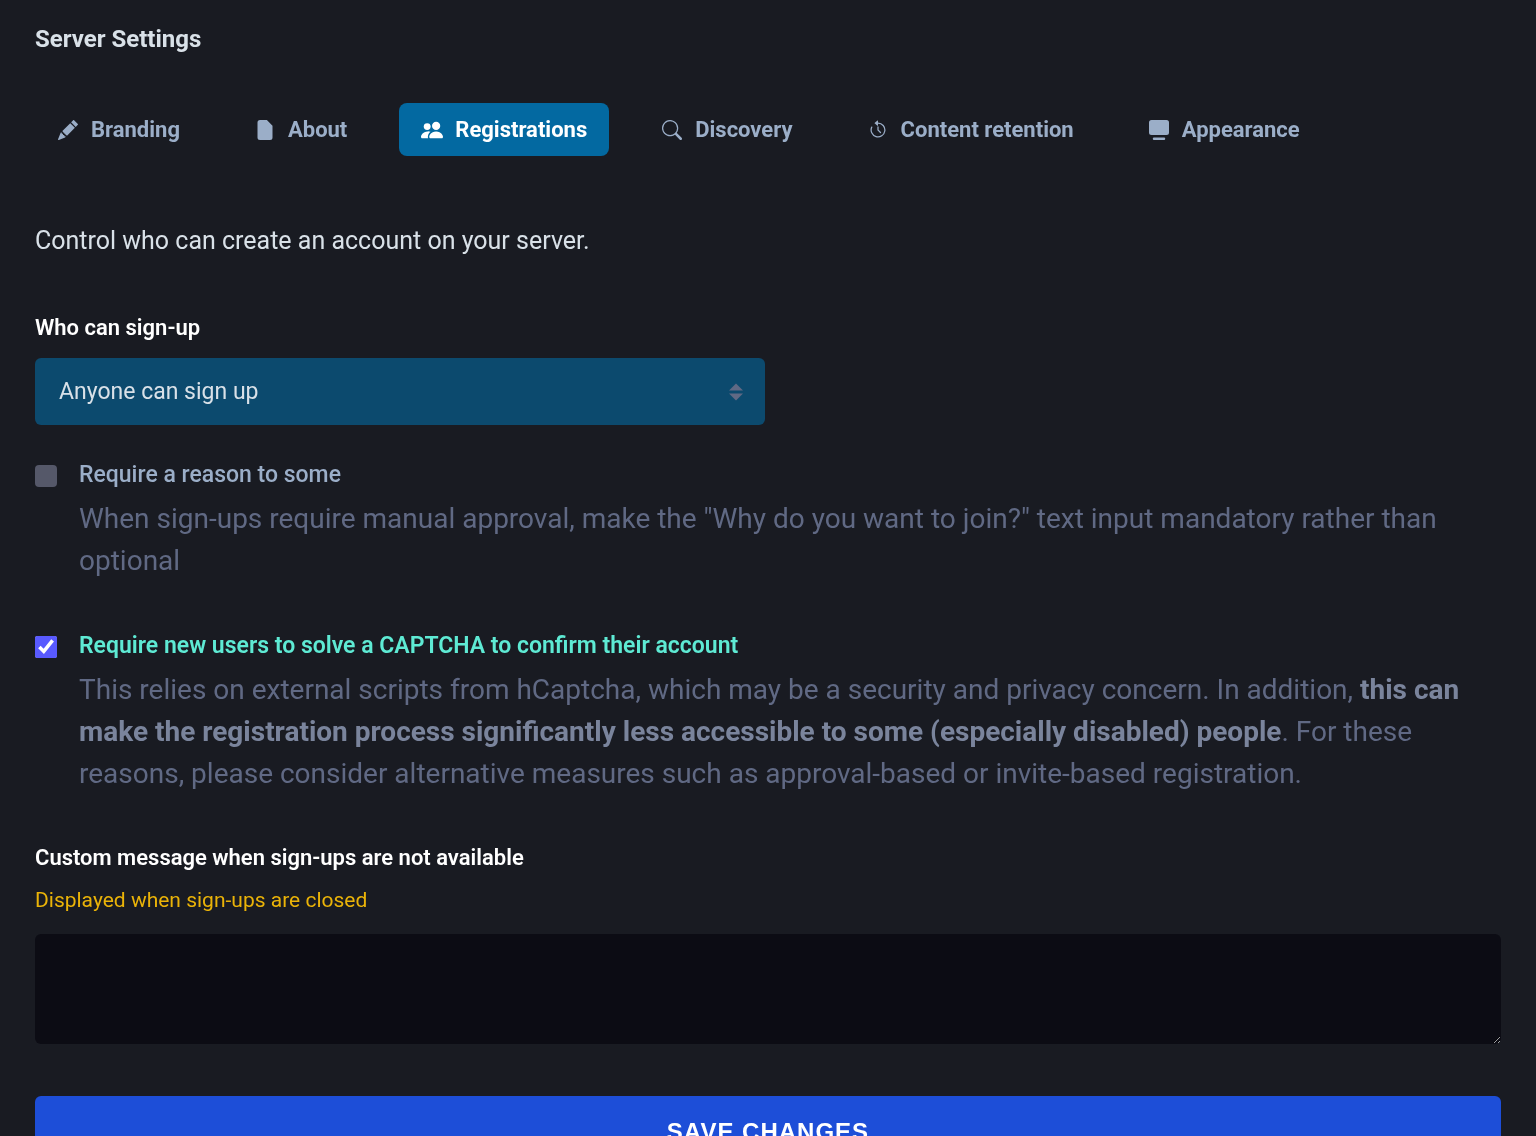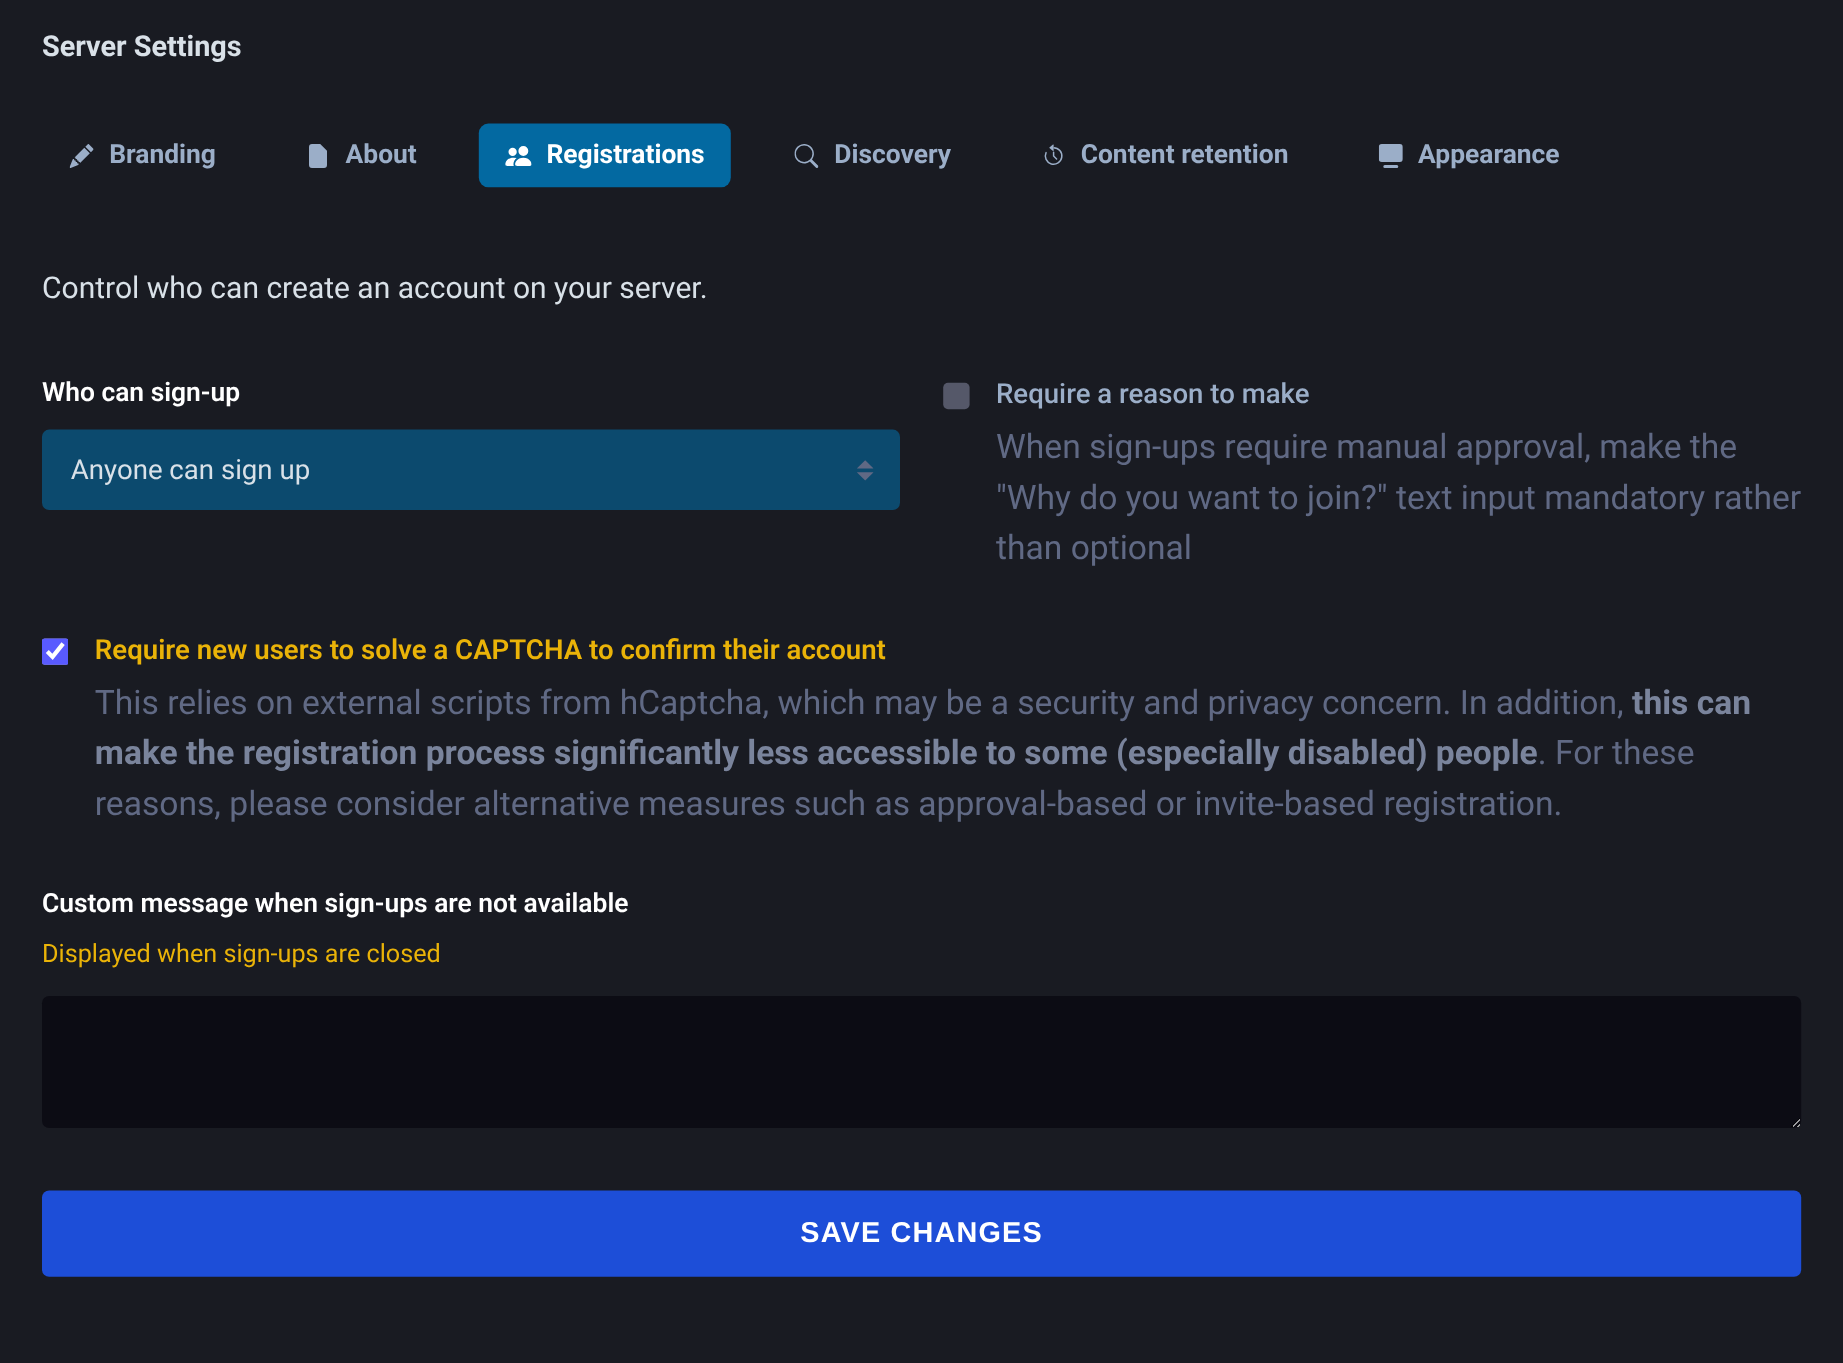--- a/index.html
+++ b/index.html
@@ -55,20 +55,21 @@
     }
     .description {
       color: #d9e1e8;
       font-size: 25px;
       margin-bottom: 60px;
     }
     .form-row {
       display: flex;
       gap: 36px;
       margin-bottom: 50px;
+      flex-direction: column;
     }
     .form-col {
       flex: 1;
     }
     .field-label {
       color: #ffffff;
       font-size: 22px;
       font-weight: 600;
       margin-bottom: 18px;
       display: block;
@@ -127,21 +128,21 @@
       flex: 1;
     }
     .checkbox-label {
       color: #9baec8;
       font-size: 23px;
       font-weight: 500;
       margin-bottom: 10px;
       display: block;
     }
     .checkbox-label.white {
-      color: #eab308;
+      color: #5eead4;
       font-weight: 600;
     }
     .checkbox-hint {
       color: #606984;
       font-size: 28px;
       line-height: 1.5;
     }
     .checkbox-hint .bold {
       color: #7a849c;
       font-weight: 700;
@@ -258,21 +259,21 @@
             </svg>
         </div>
       </div>
     </div>
     <div class="form-col">
       <div class="checkbox-field">
         <div class="checkbox-wrapper">
           <div class="checkbox-unchecked"></div>
         </div>
         <div class="checkbox-content">
-          <span class="checkbox-label">Require a reason to make</span>
+          <span class="checkbox-label">Require a reason to some</span>
           <p class="checkbox-hint">When sign-ups require manual approval, make the "Why do you want to join?" text input mandatory rather than optional</p>
         </div>
       </div>
     </div>
   </div>
 
   <div class="checkbox-field" style="margin-bottom: 50px;">
     <div class="checkbox-wrapper">
       <input type="checkbox" class="checkbox" checked="" style="">
     </div>

